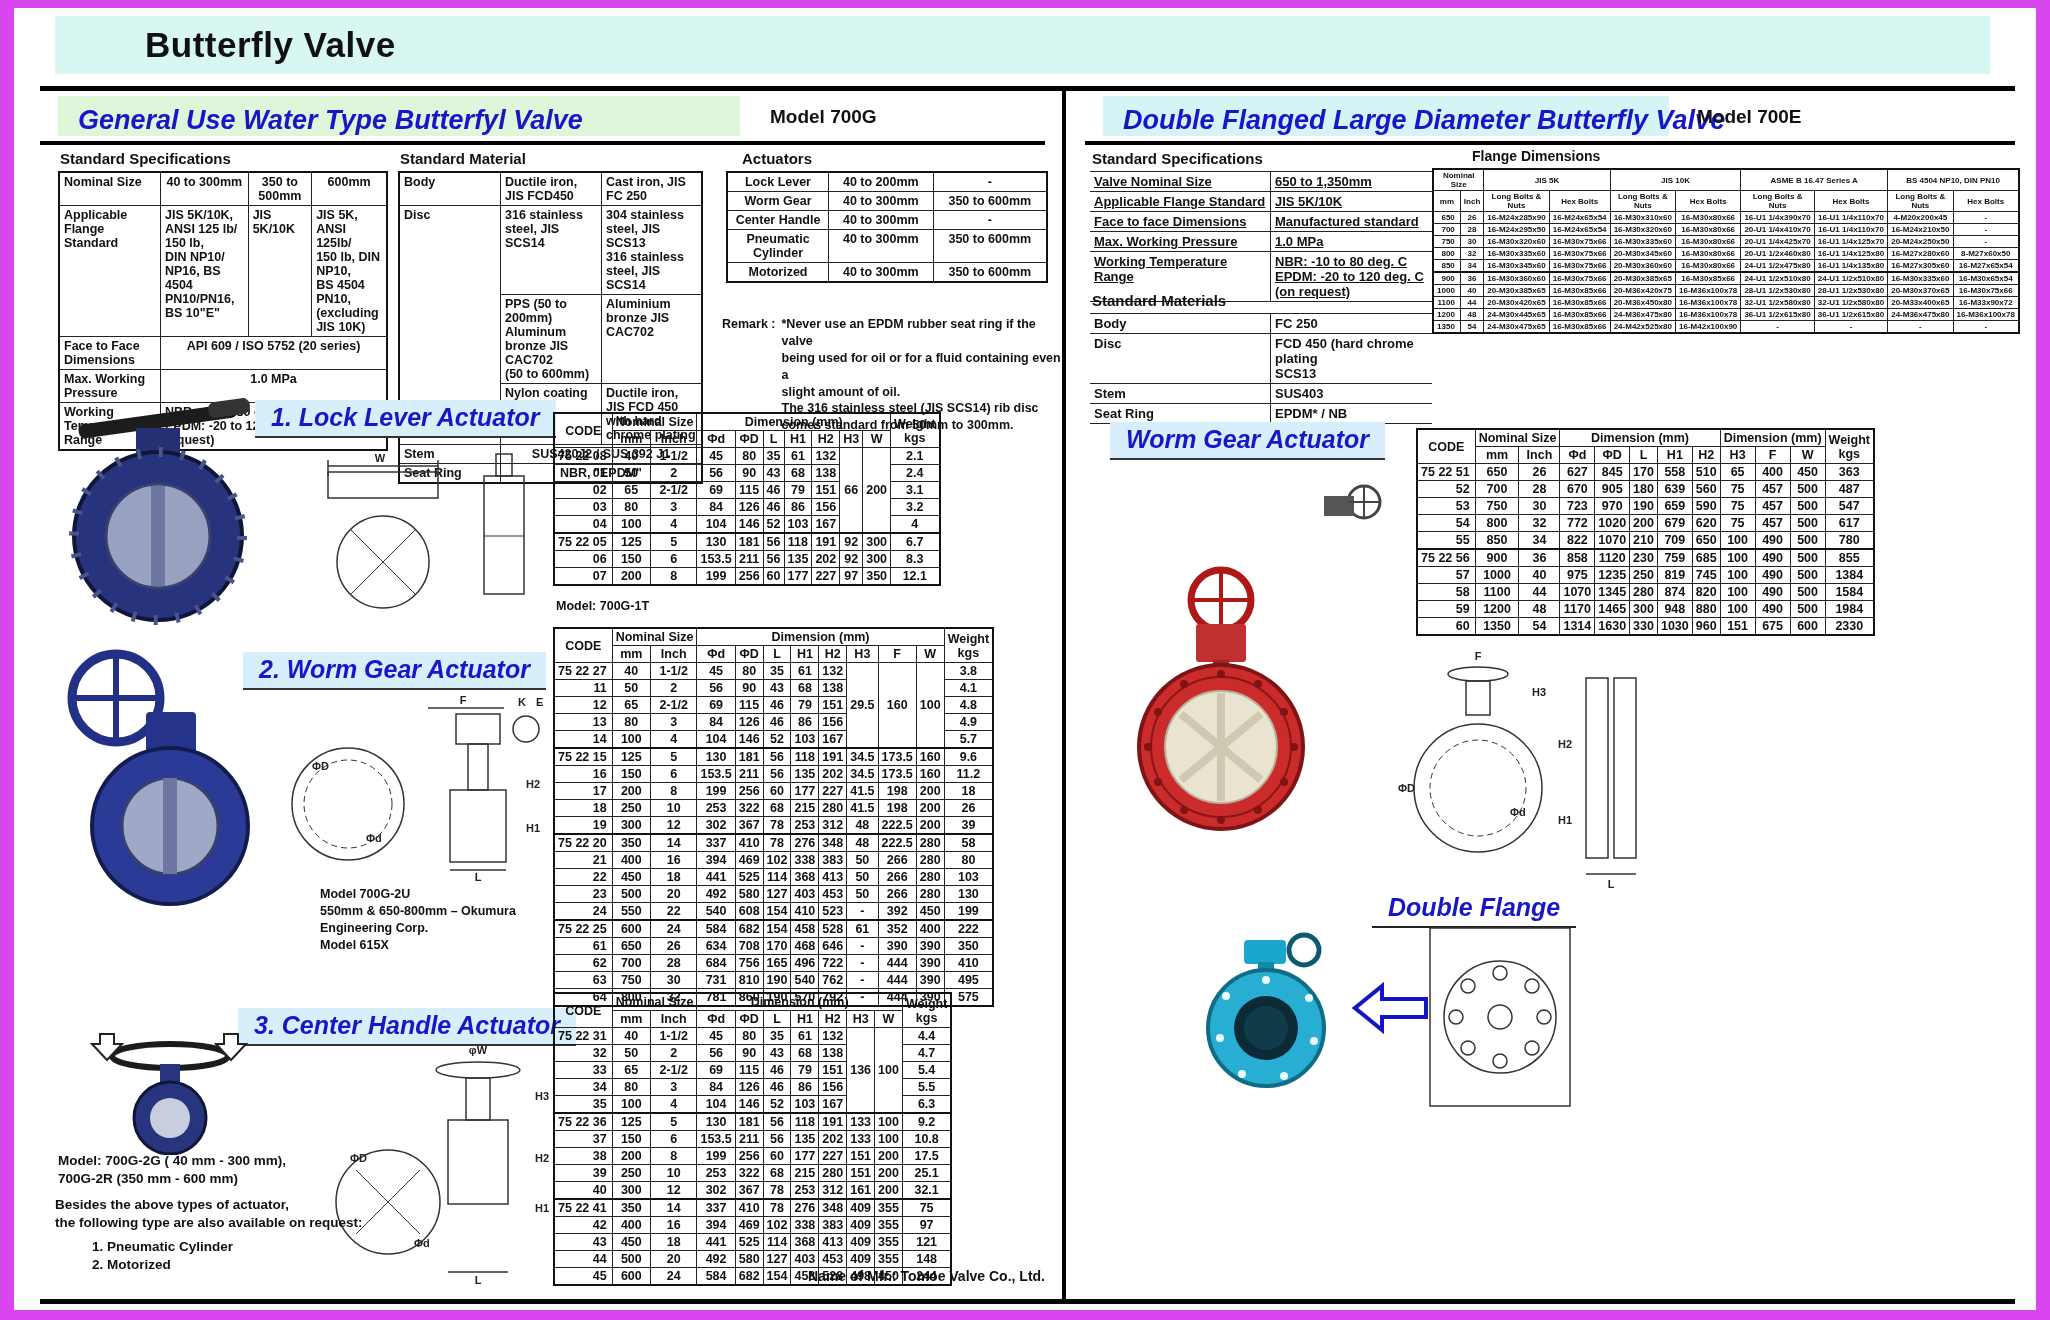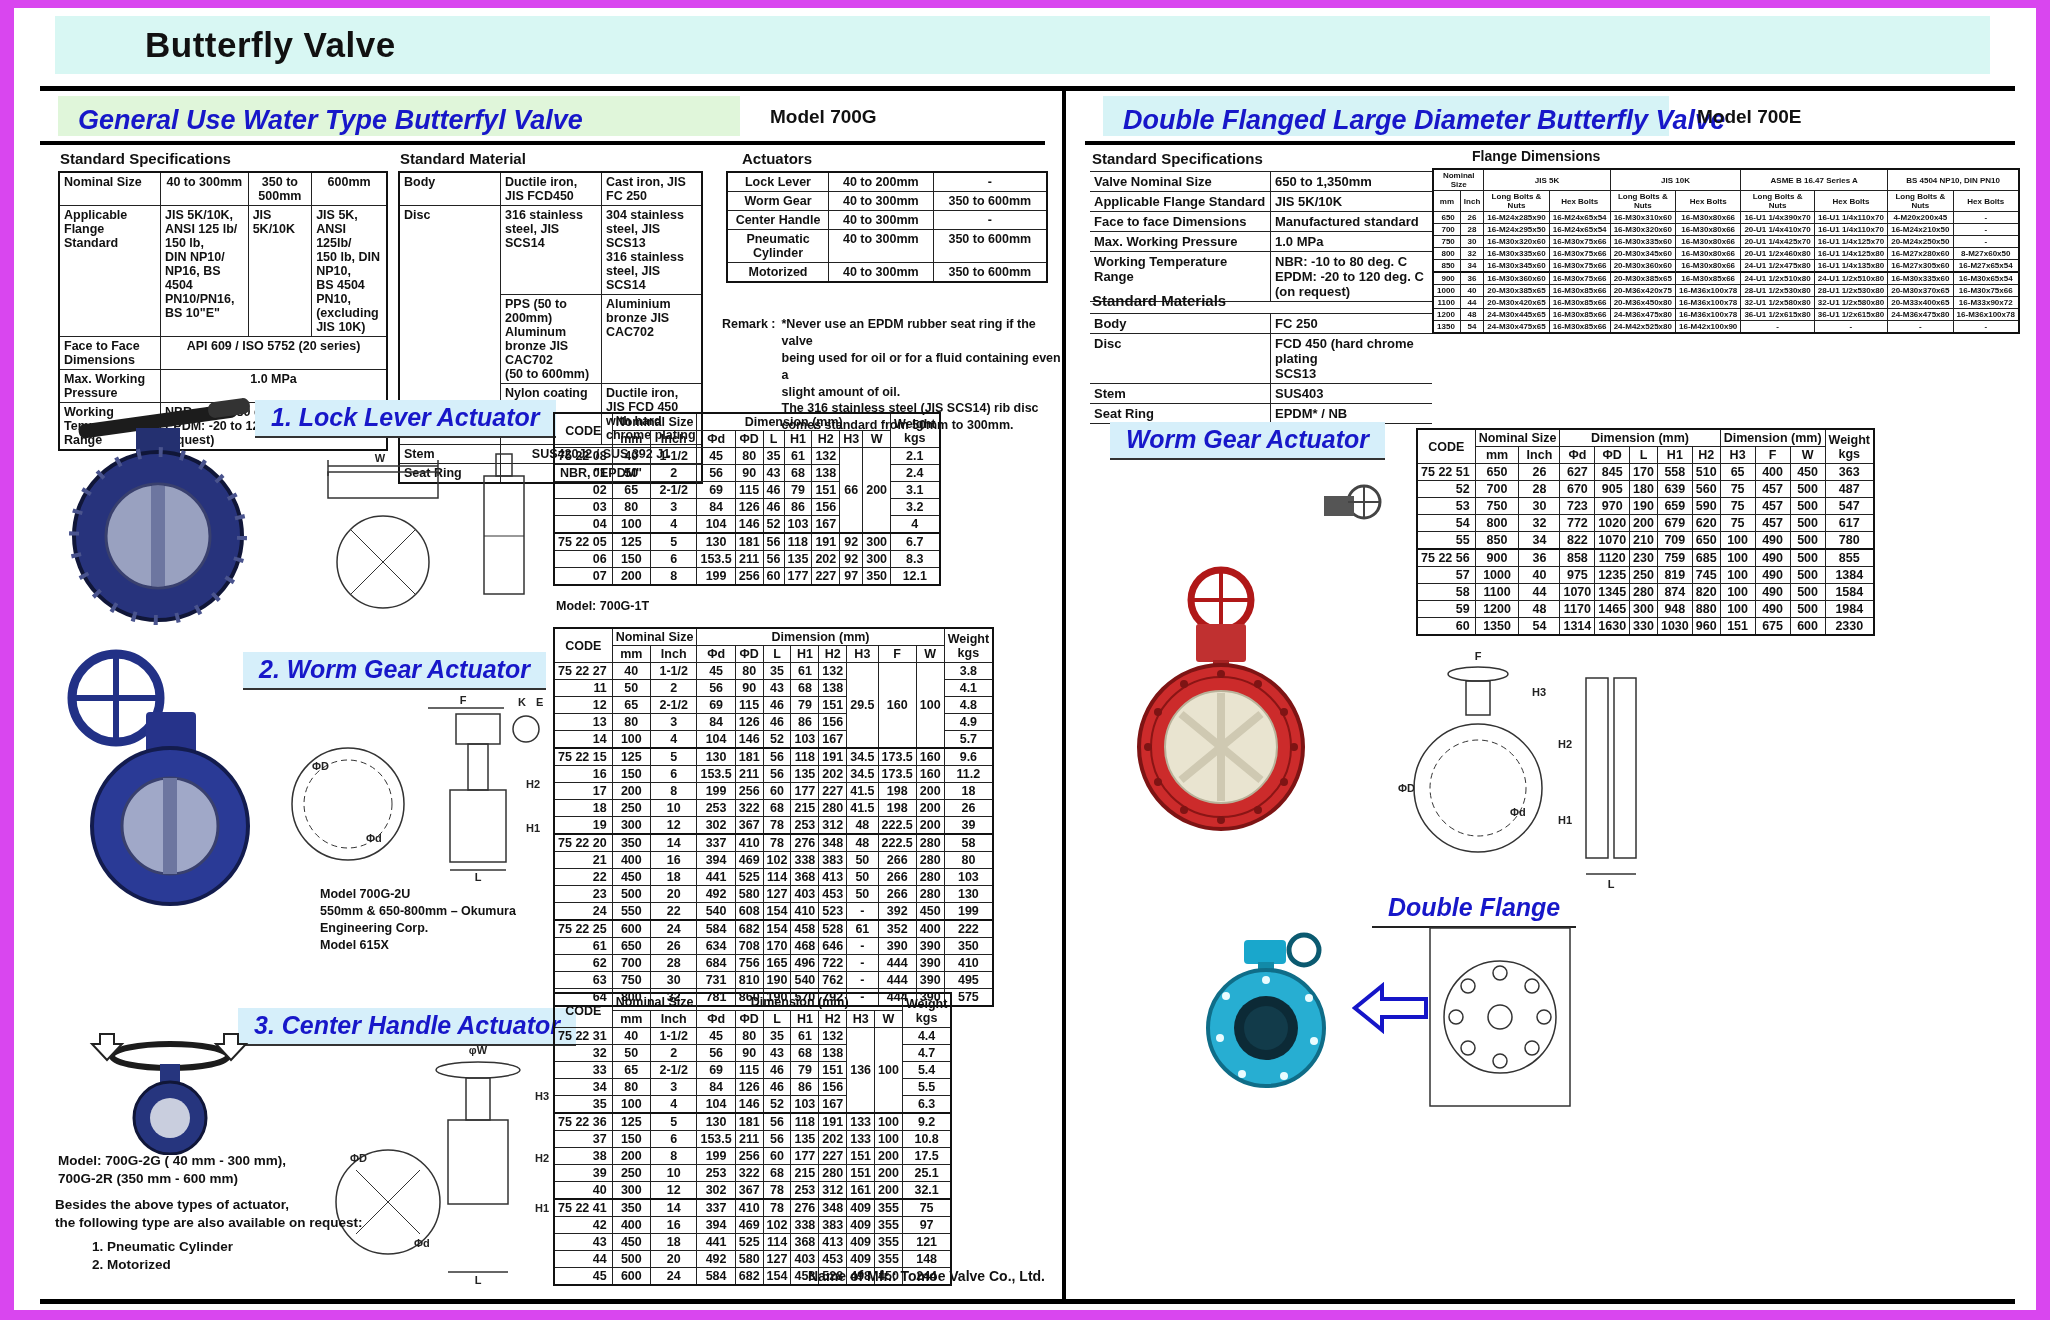--- a/index.html
+++ b/index.html
@@ -928,21 +928,21 @@
   <div class="abs note" style="left:58px;top:1152px;font-size:13.5px;">Model:  700G-2G (  40 mm - 300 mm),
              700G-2R (350 mm - 600 mm)</div>
   <div class="abs note" style="left:55px;top:1196px;font-size:13.5px;">Besides the above types of actuator,
  the following type are also available on request:</div>
   <div class="abs note" style="left:92px;top:1238px;font-size:13.5px;">1.  Pneumatic Cylinder
 2.  Motorized</div>
   <div class="abs mfr" style="left:553px;top:1268px;width:492px;">Name of Mfr.:  Tomoe Valve Co., Ltd.</div>
 
   <div class="abs" style="left:1090px;top:150px;width:342px;">
     <div class="tbl-title">Standard Specifications</div>
-    <div style="width:342px;">
+    <div style="width:342px;text-decoration:underline;">
         <table class="dtable kv2" style="width: 100%;">
           <tbody>
             <tr>
               <td>Valve Nominal Size</td>
               <td>650 to 1,350mm</td>
             </tr>
             <tr>
               <td>Applicable Flange Standard</td>
               <td>JIS 5K/10K</td>
             </tr>

